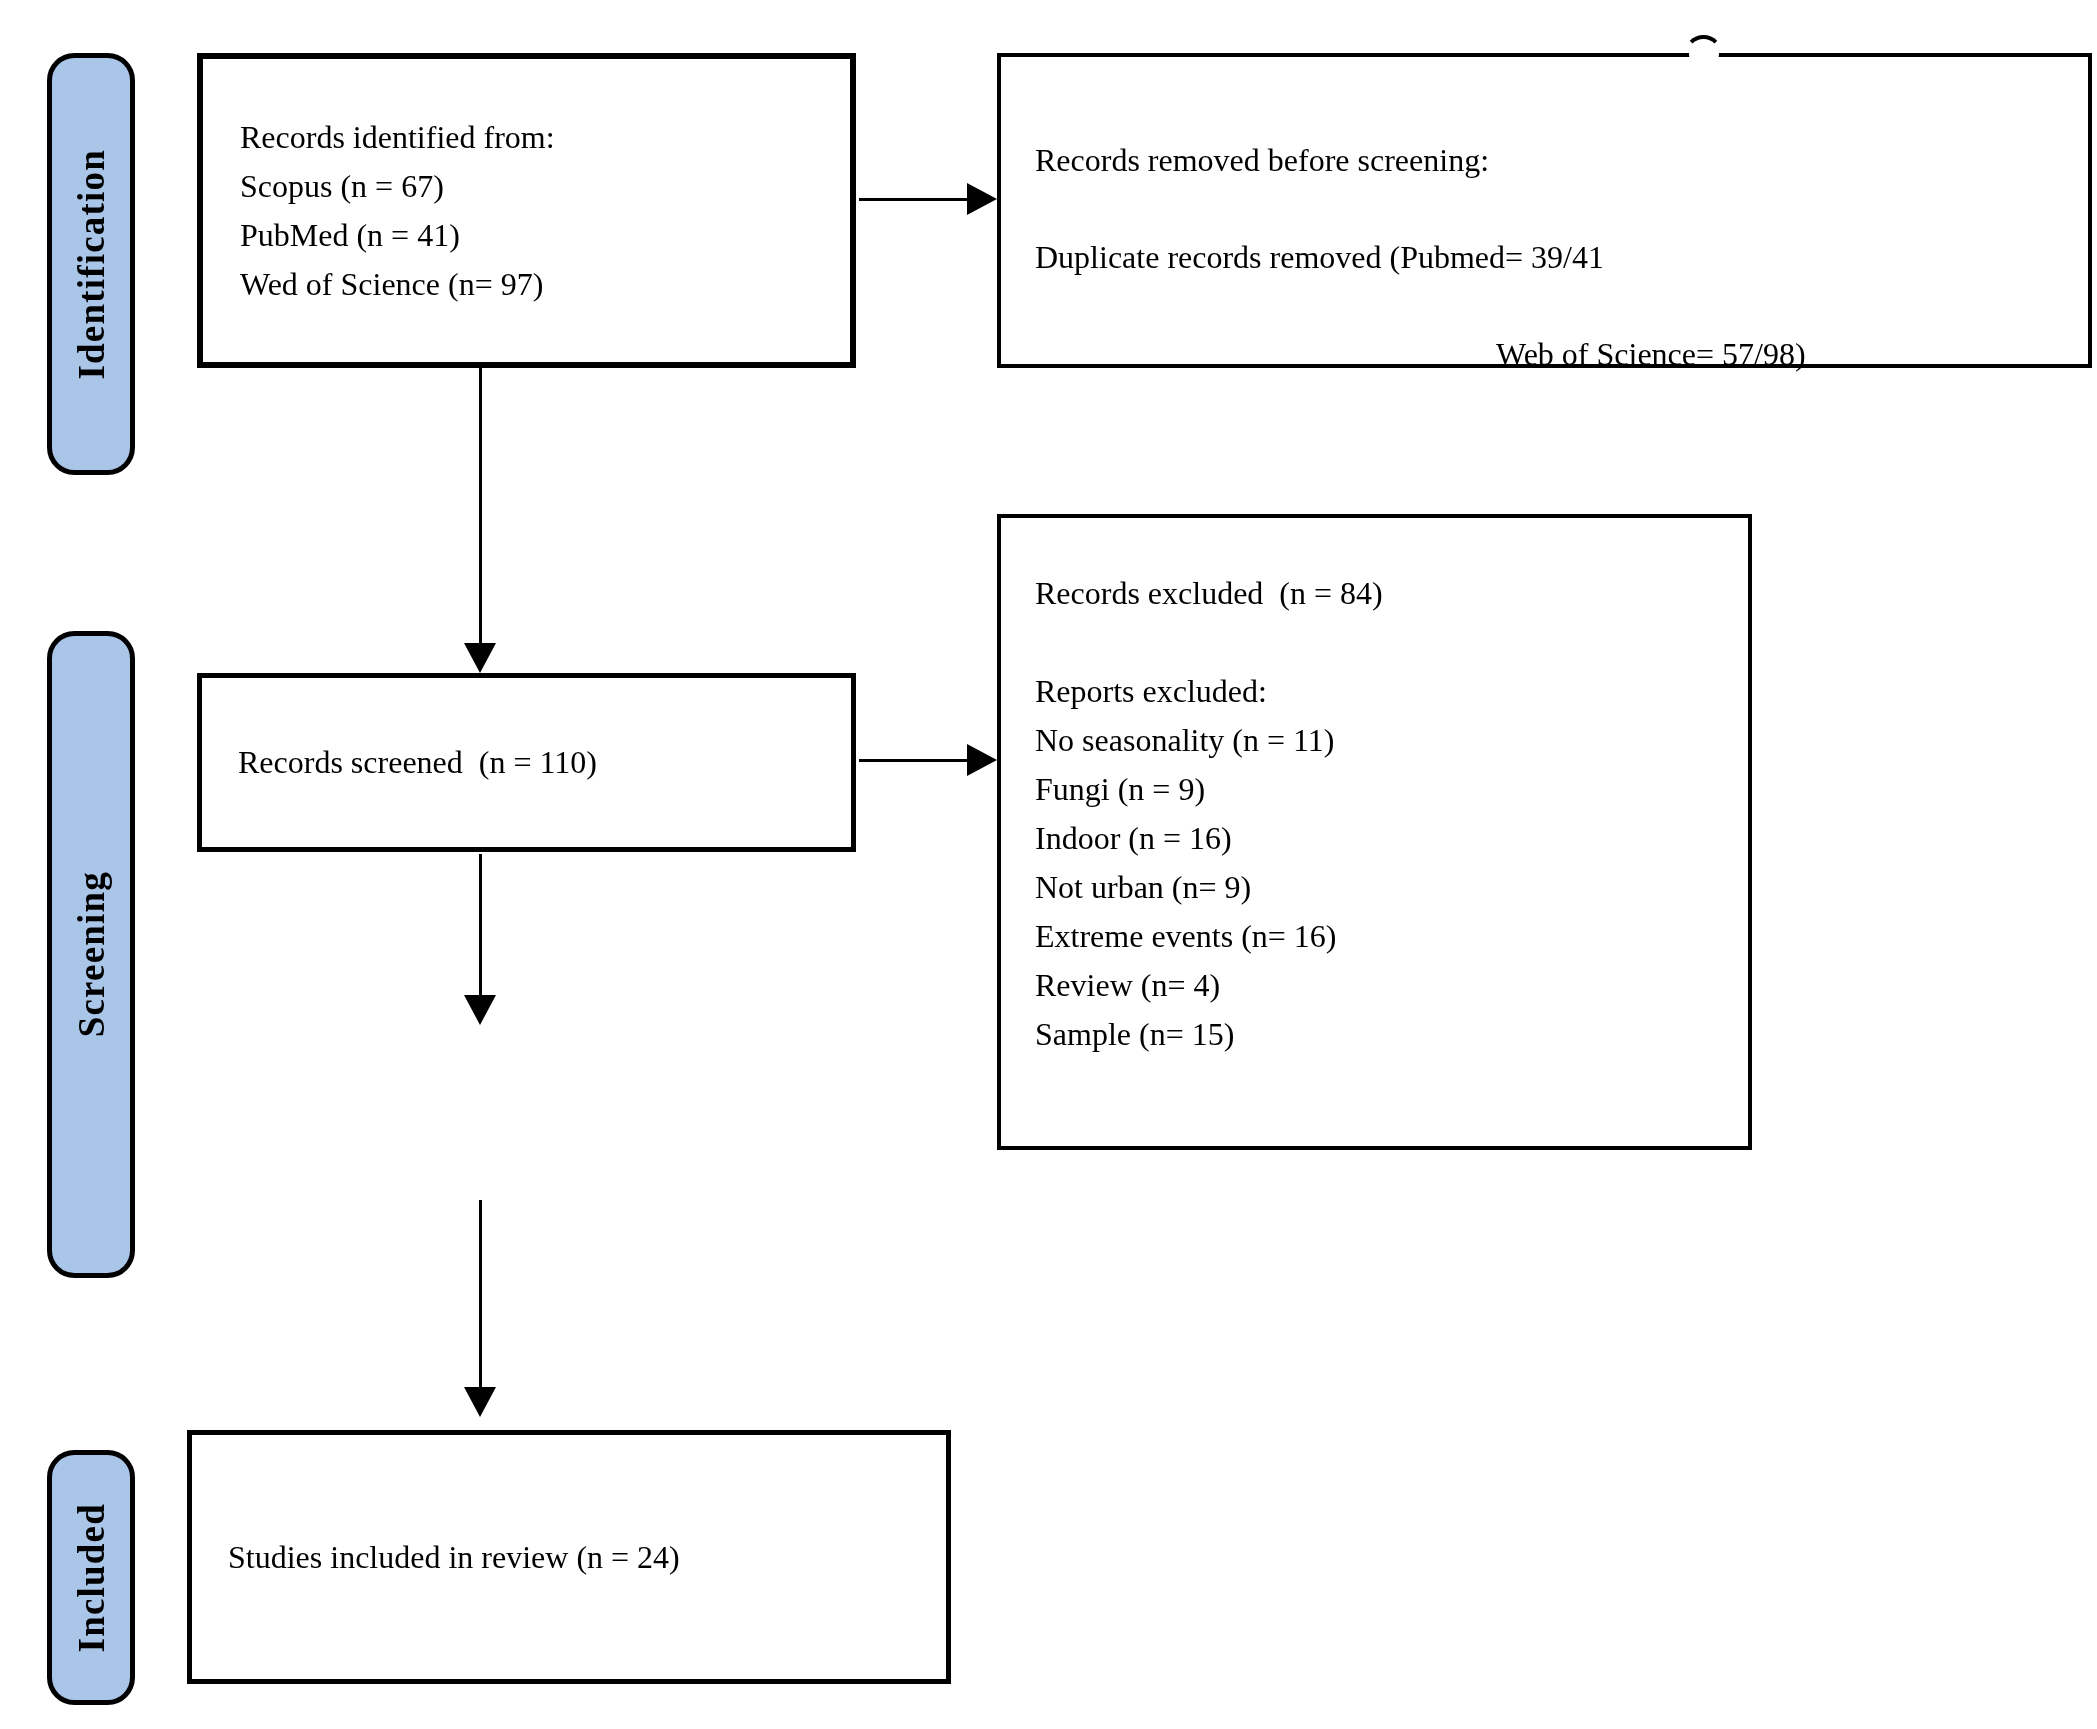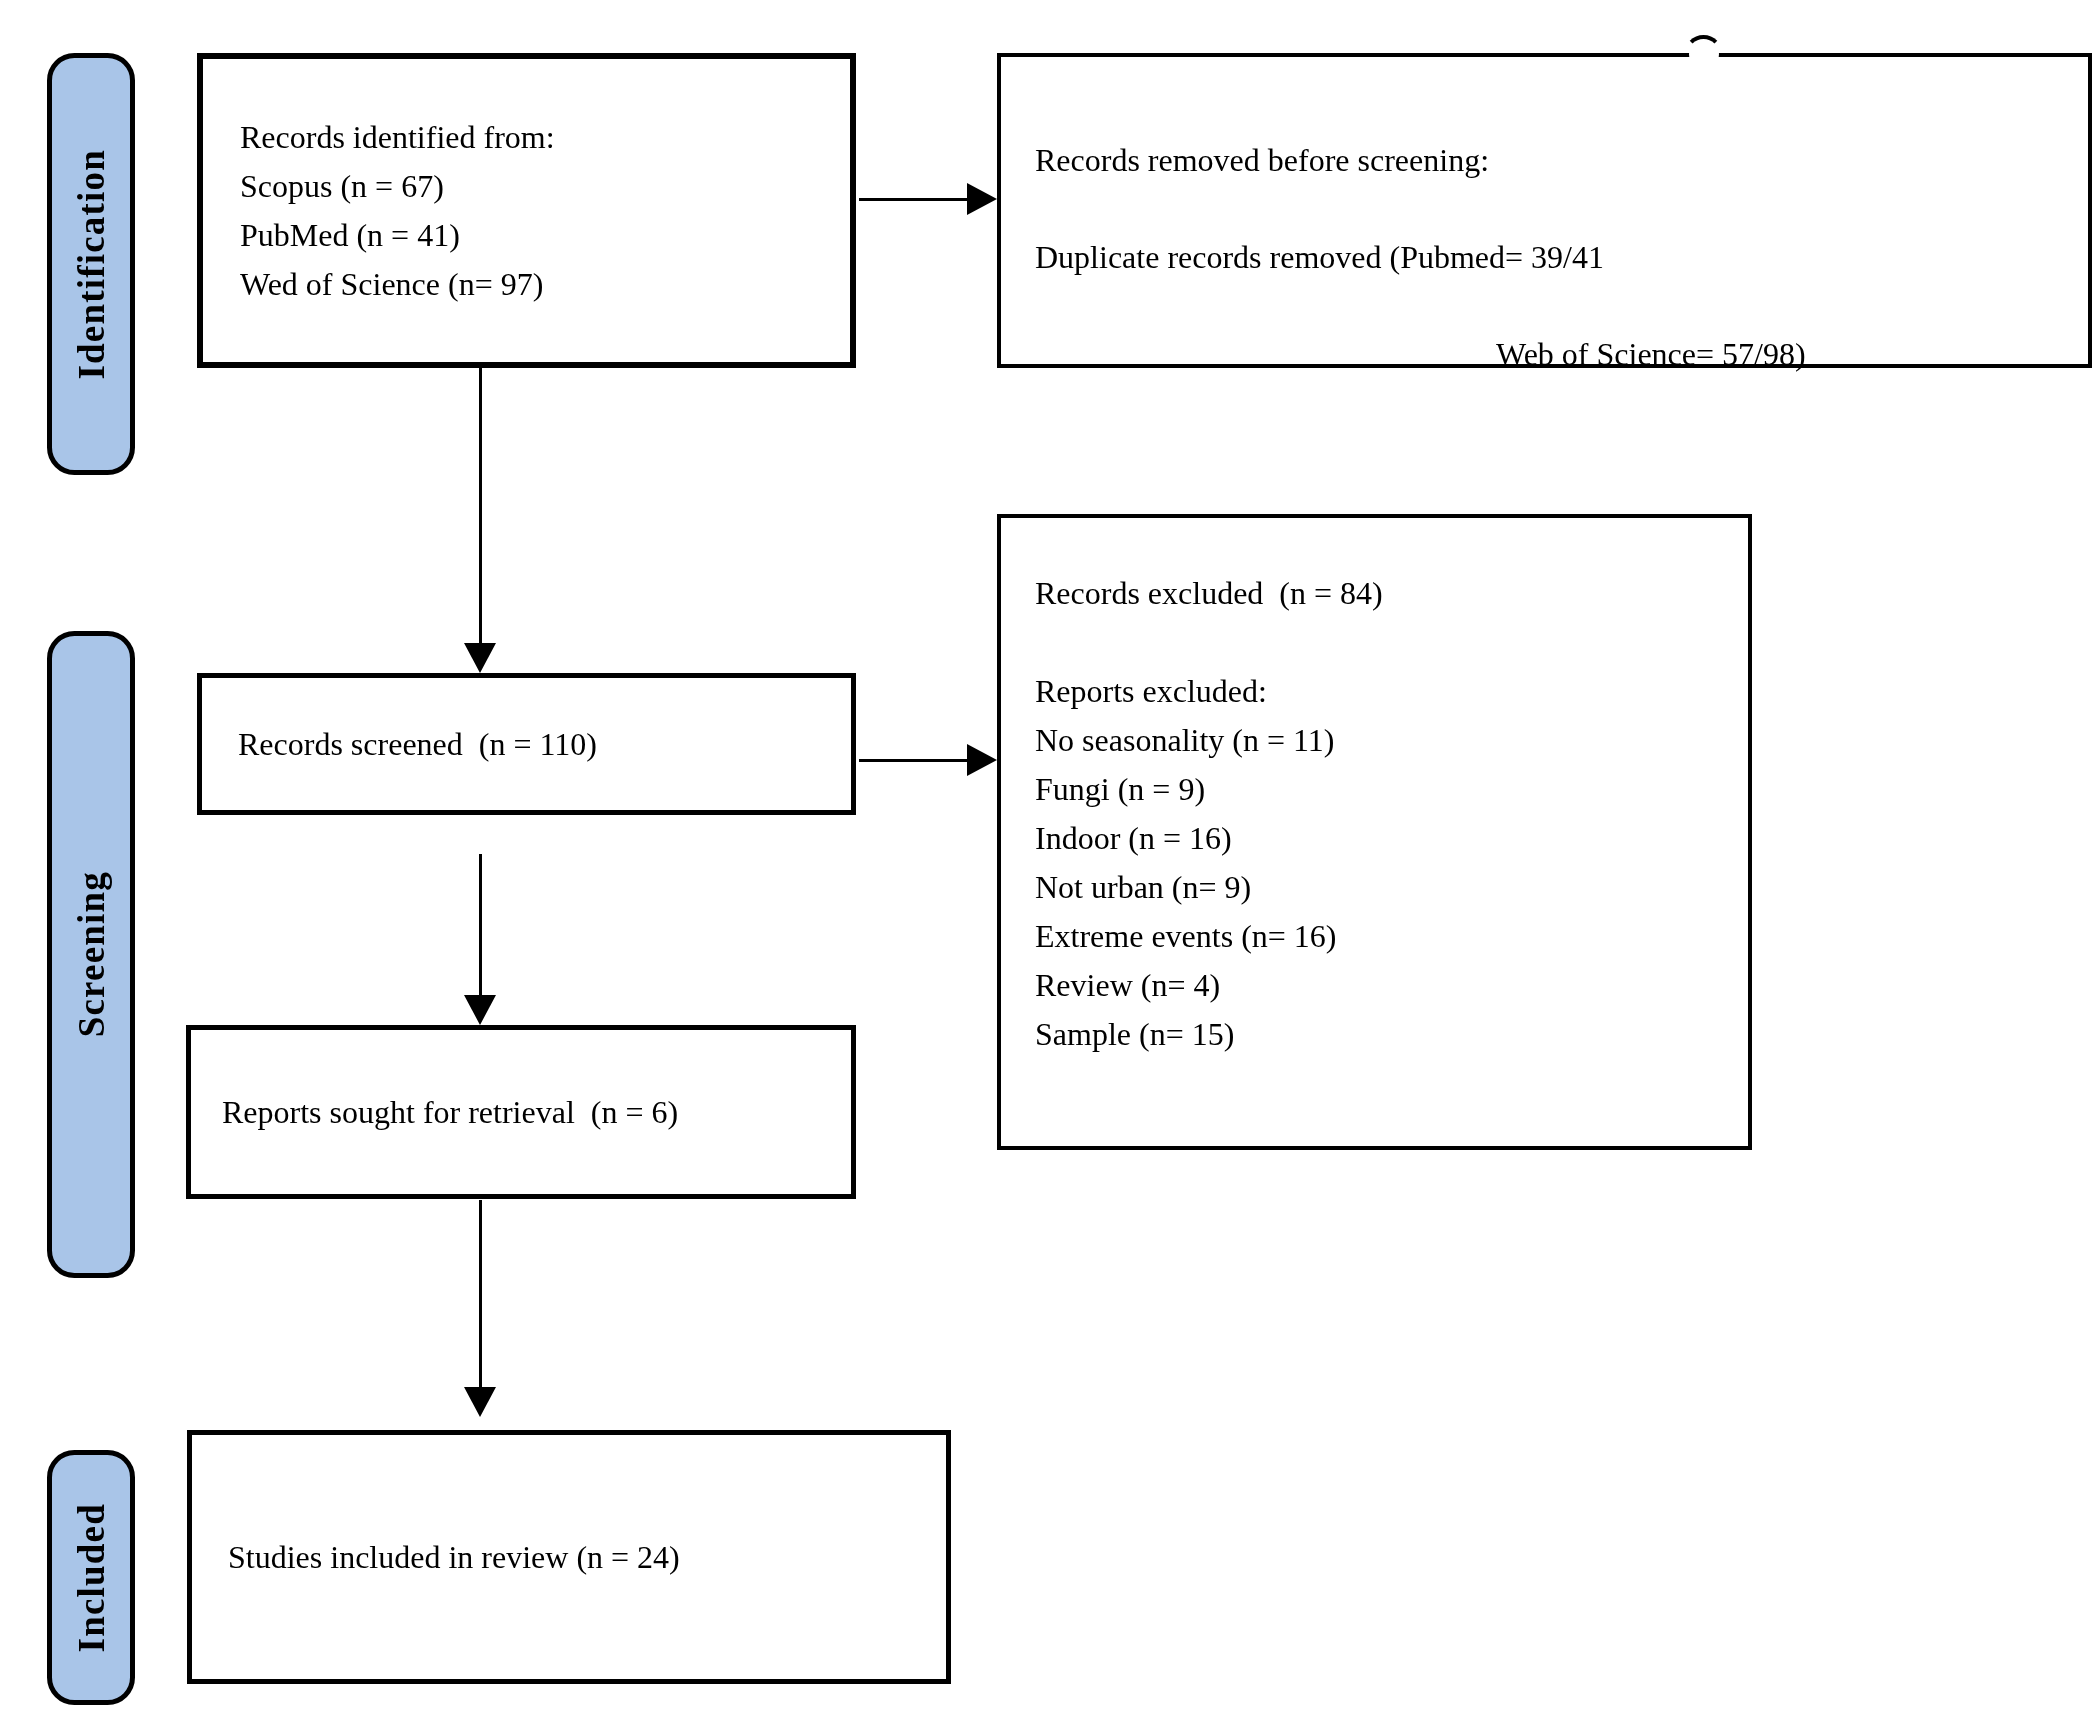--- a/index.html
+++ b/index.html
@@ -60,21 +60,21 @@
     border-width: 6.2px;
     padding-left: 37px; padding-right: 19px;
   }
   .box-removed {
     left: 997px; top: 53px; width: 1095px; height: 315px;
     border-width: 4.4px;
     padding-left: 34px; padding-right: 12.5px; padding-top: 93px; gap: 48px;
   }
   .box-removed .deep-indent { margin-left: 461px; }
   .box-screened {
-    left: 197px; top: 673px; width: 659px; height: 142px;
+    left: 197px; top: 673px; width: 659px; height: 179px;
     padding-left: 36px; padding-right: 12.5px;
   }
   .box-excluded {
     left: 997px; top: 514px; width: 755px; height: 636px;
     border-width: 4.4px;
     justify-content: flex-start;
     padding: 51px 12.5px 12.5px 34px;
   }
   .box-excluded .spacer { height: 49px; }
   .box-sought {
@@ -195,23 +195,20 @@
     <div class="line">Reports excluded:</div>
     <div class="line">No seasonality (n = 11)</div>
     <div class="line">Fungi (n = 9)</div>
     <div class="line">Indoor (n = 16)</div>
     <div class="line">Not urban (n= 9)</div>
     <div class="line">Extreme events (n= 16)</div>
     <div class="line">Review (n= 4)</div>
     <div class="line">Sample (n= 15)</div>
   </div>
 
-  <div class="box box-sought">
-    <div class="line">Reports sought for retrieval  (n = 6)</div>
-  </div>
 
   <div class="box box-included">
     <div class="line">Studies included in review (n = 24)</div>
   </div>
 
   <div class="arrow arrow-right arrow-identified-removed">
     <div class="shaft"></div>
     <div class="head"></div>
   </div>
 

